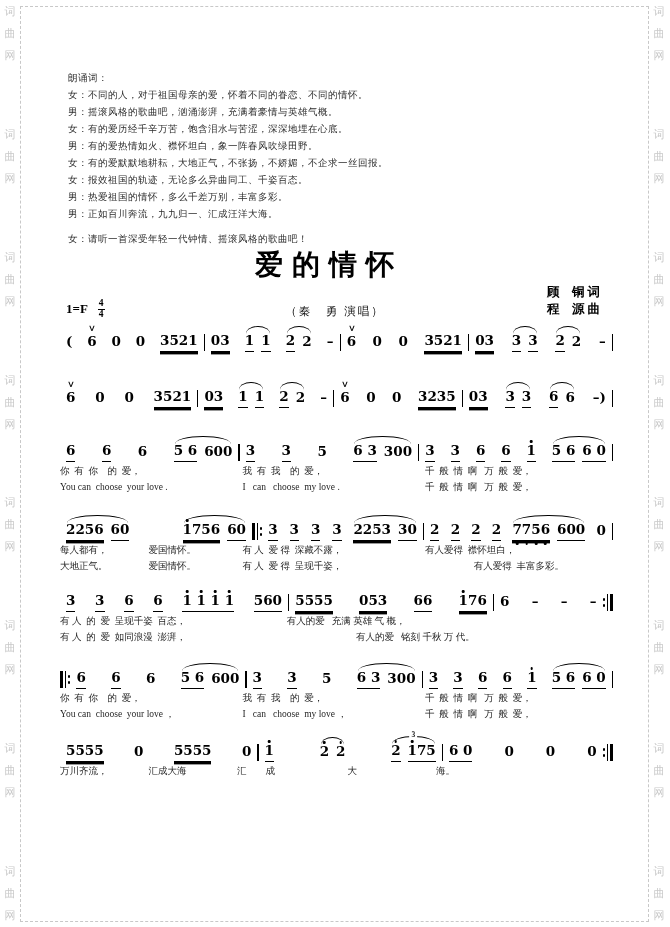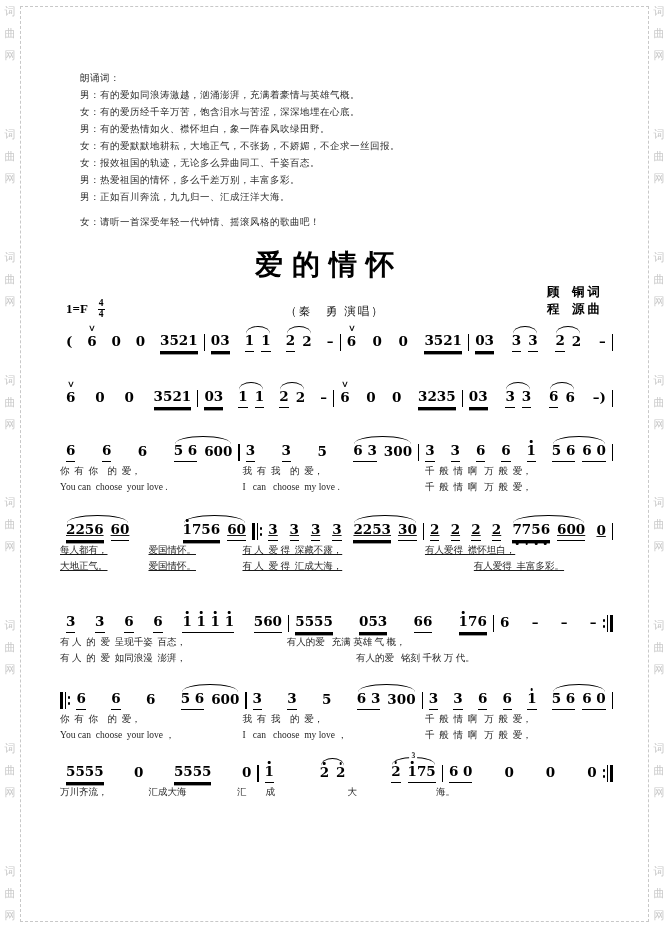--- a/index.html
+++ b/index.html
@@ -6,21 +6,21 @@
   body{width:670px;height:927px;position:relative;background:#ffffff;color:#1a1a1a;
        font-family:"Liberation Serif",serif;overflow:hidden}
   .frame{position:absolute;left:20px;right:21px;top:6px;bottom:5px;border:1px dashed #c8c8c8}
   
   .wm{position:absolute;top:4px;bottom:4px;width:16px;display:flex;flex-direction:column;
       justify-content:space-between;align-items:center;color:#c9c9c9;font-size:11px;
       font-family:"Liberation Sans",sans-serif;z-index:1}
   .wm.left{left:2px}.wm.right{right:3px}
   .wmg{display:flex;flex-direction:column;gap:7px;text-align:center}
   
-  .recitation{position:absolute;left:80px;top:70px;right:60px;font-size:9.5px;color:#2b2b2b;
+  .recitation{position:absolute;left:68px;top:70px;right:60px;font-size:9.5px;color:#2b2b2b;
               line-height:17px;letter-spacing:.5px}
   .rec-line.last{margin-top:8px}
   
   .title{position:absolute;left:0;right:12px;top:246px;text-align:center;font-size:28px;
          font-weight:bold;letter-spacing:9px;color:#000}
   .subtitle{position:absolute;left:0;right:0;top:304px;text-align:center;font-size:11.5px;
             letter-spacing:2px;color:#111}
   .credits{position:absolute;right:70px;top:284px;font-size:12.5px;font-weight:bold;
            line-height:17px;color:#000;text-align:left}
   .keysig{position:absolute;left:66px;top:299px;display:flex;align-items:center;gap:10px;
@@ -142,21 +142,22 @@
     <div class="wmg">
       <span>词</span>
       <span>曲</span>
       <span>网</span>
     </div>
   </div>
 
 <div class="recitation">
   <div class="rec-line">朗诵词：</div>
   <div id="rec-lines">
-      <div class="rec-line">男：有的爱如同浪涛激越，汹涌澎湃，充满着豪情与英雄气概。</div>
+      <div class="rec-line">女：不同的人，对于祖国母亲的爱，怀着不同的眷恋、不同的情怀。</div>
+      <div class="rec-line">男：摇滚风格的歌曲吧，汹涌澎湃，充满着豪情与英雄气概。</div>
       <div class="rec-line">女：有的爱历经千辛万苦，饱含泪水与苦涩，深深地埋在心底。</div>
       <div class="rec-line">男：有的爱热情如火、襟怀坦白，象一阵春风吹绿田野。</div>
       <div class="rec-line">女：有的爱默默地耕耘，大地正气，不张扬，不娇媚，不企求一丝回报。</div>
       <div class="rec-line">女：报效祖国的轨迹，无论多么异曲同工、千姿百态。</div>
       <div class="rec-line">男：热爱祖国的情怀，多么千差万别，丰富多彩。</div>
       <div class="rec-line">男：正如百川奔流，九九归一、汇成汪洋大海。</div>
       <div class="rec-line last">女：请听一首深受年轻一代钟情、摇滚风格的歌曲吧！</div>
     </div>
 </div>
 
@@ -304,21 +305,21 @@
         <div class="lcell" style="width: 33%;">你  有  你    的  爱，</div>
         <div class="lcell" style="width: 33%;">我  有  我    的  爱，</div>
         <div class="lcell" style="width: 34%;">千  般  情  啊   万  般  爱，</div>
       </div>
       <div class="lrow">
         <div class="lcell" style="width: 33%;">You can  choose  your love .</div>
         <div class="lcell" style="width: 33%;">I   can   choose  my love .</div>
         <div class="lcell" style="width: 34%;">千  般  情  啊   万  般  爱，</div>
       </div>
     </div>
-    <div class="sys" style="margin-bottom: 35px; text-decoration: underline;">
+    <div class="sys" style="margin-bottom: 14px;">
       <div class="mrow">
         <div class="meas" style="flex-grow: 1.9;">
           <span class="grp slur">
             <span class="note u2">2256</span>
             <span class="note u1">60</span>
           </span>
           <span class="grp slur">
             <span class="note u2"><span class="ch hi">1</span><span class="ch">7</span><span class="ch">5</span><span class="ch">6</span></span>
             <span class="note u1">60</span>
           </span>
@@ -357,21 +358,21 @@
       </div>
       <div class="lrow">
         <div class="lcell" style="width: 16%;">每人都有，</div>
         <div class="lcell" style="width: 17%;">爱国情怀。</div>
         <div class="lcell" style="width: 33%;">有 人  爱 得  深藏不露，</div>
         <div class="lcell" style="width: 34%;">有人爱得  襟怀坦白，</div>
       </div>
       <div class="lrow">
         <div class="lcell" style="width: 16%;">大地正气。</div>
         <div class="lcell" style="width: 17%;">爱国情怀。</div>
-        <div class="lcell" style="width: 33%;">有 人  爱 得  汇成大海，</div>
+        <div class="lcell" style="width: 33%;">有 人  爱 得  呈现千姿，</div>
         <div class="lcell" style="width: 34%; text-align: center;">有人爱得  丰富多彩。</div>
       </div>
     </div>
     <div class="sys" style="margin-bottom: 20px;">
       <div class="mrow">
         <div class="meas" style="flex-grow: 1.25;">
           <span class="note u1">3</span>
           <span class="note u1">3</span>
           <span class="note u1">6</span>
           <span class="note u1">6</span>

